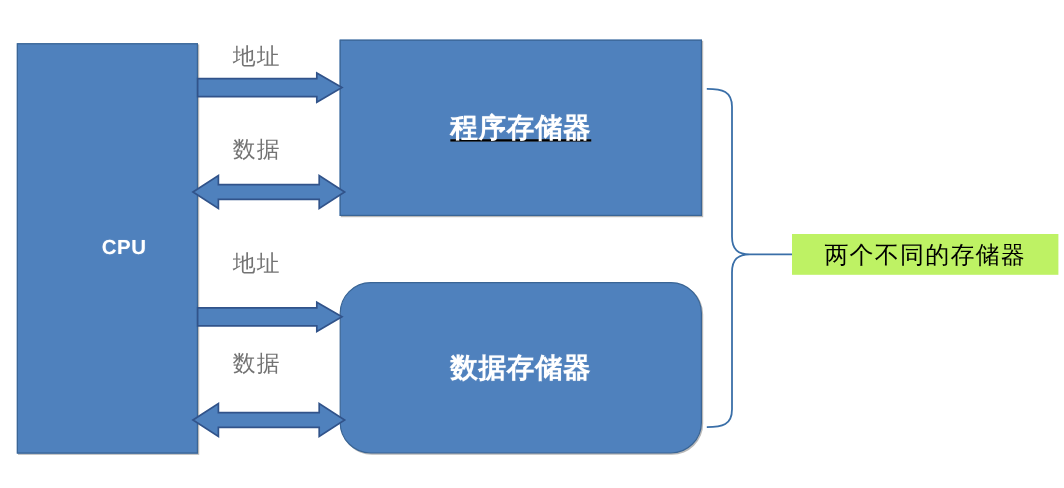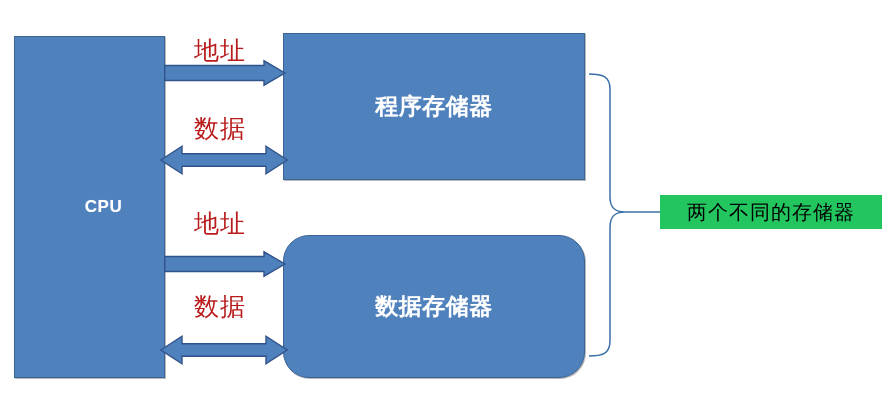--- a/index.html
+++ b/index.html
@@ -31,21 +31,21 @@
   }
   .blue-box .box-label {
     color: #ffffff;
     font-weight: bold;
     letter-spacing: 0.5px;
     text-shadow: 0 0 1px rgba(255,255,255,0.35);
   }
   #cpu-box { left: 14px;  top: 36px;  width: 151px; height: 342px; padding-left: 28px; }
   #cpu-box .box-label { font-size: 17px; font-family: "Liberation Sans", sans-serif; }
 
-  #program-memory-box { left: 283px; top: 33px;  width: 302px; height: 147px; }
+  #program-memory-box { left: 283px; top: 33px;  width: 302px; height: 147px; text-decoration: underline; }
   #data-memory-box    { left: 283px; top: 235px; width: 302px; height: 143px; border-radius: 26px; }
   #program-memory-box .box-label,
   #data-memory-box .box-label {
     font-size: 23px;
     font-family: "DejaVu Sans", "Liberation Sans", sans-serif;
   }
 
   
   .arrow-svg {
     position: absolute;
@@ -55,22 +55,22 @@
     fill: #4F81BD;
     stroke: #31538A;
     stroke-width: 1.4;
     stroke-linejoin: miter;
   }
 
   
   .bus-label {
     position: absolute;
     font-family: Liberation Serif, serif;
-    font-size: 25px;
-    color: #b91c1c;
+    font-size: 19px;
+    color: #737373;
     white-space: nowrap;
     letter-spacing: 1px;
   }
 
   
   #brace-svg {
     position: absolute;
     left: 588px;
     top: 64px;
     width: 80px;
@@ -83,21 +83,21 @@
     stroke-width: 1.5;
   }
 
   
   #callout-box {
     position: absolute;
     left: 660px;
     top: 195px;
     width: 222px;
     height: 34px;
-    background: #22c55e;
+    background: #bef264;
     display: flex;
     align-items: center;
     justify-content: center;
     box-sizing: border-box;
   }
   #callout-box .callout-label {
     font-family: "DejaVu Serif", "Liberation Serif", serif;
     font-size: 20px;
     color: #000000;
     white-space: nowrap;

